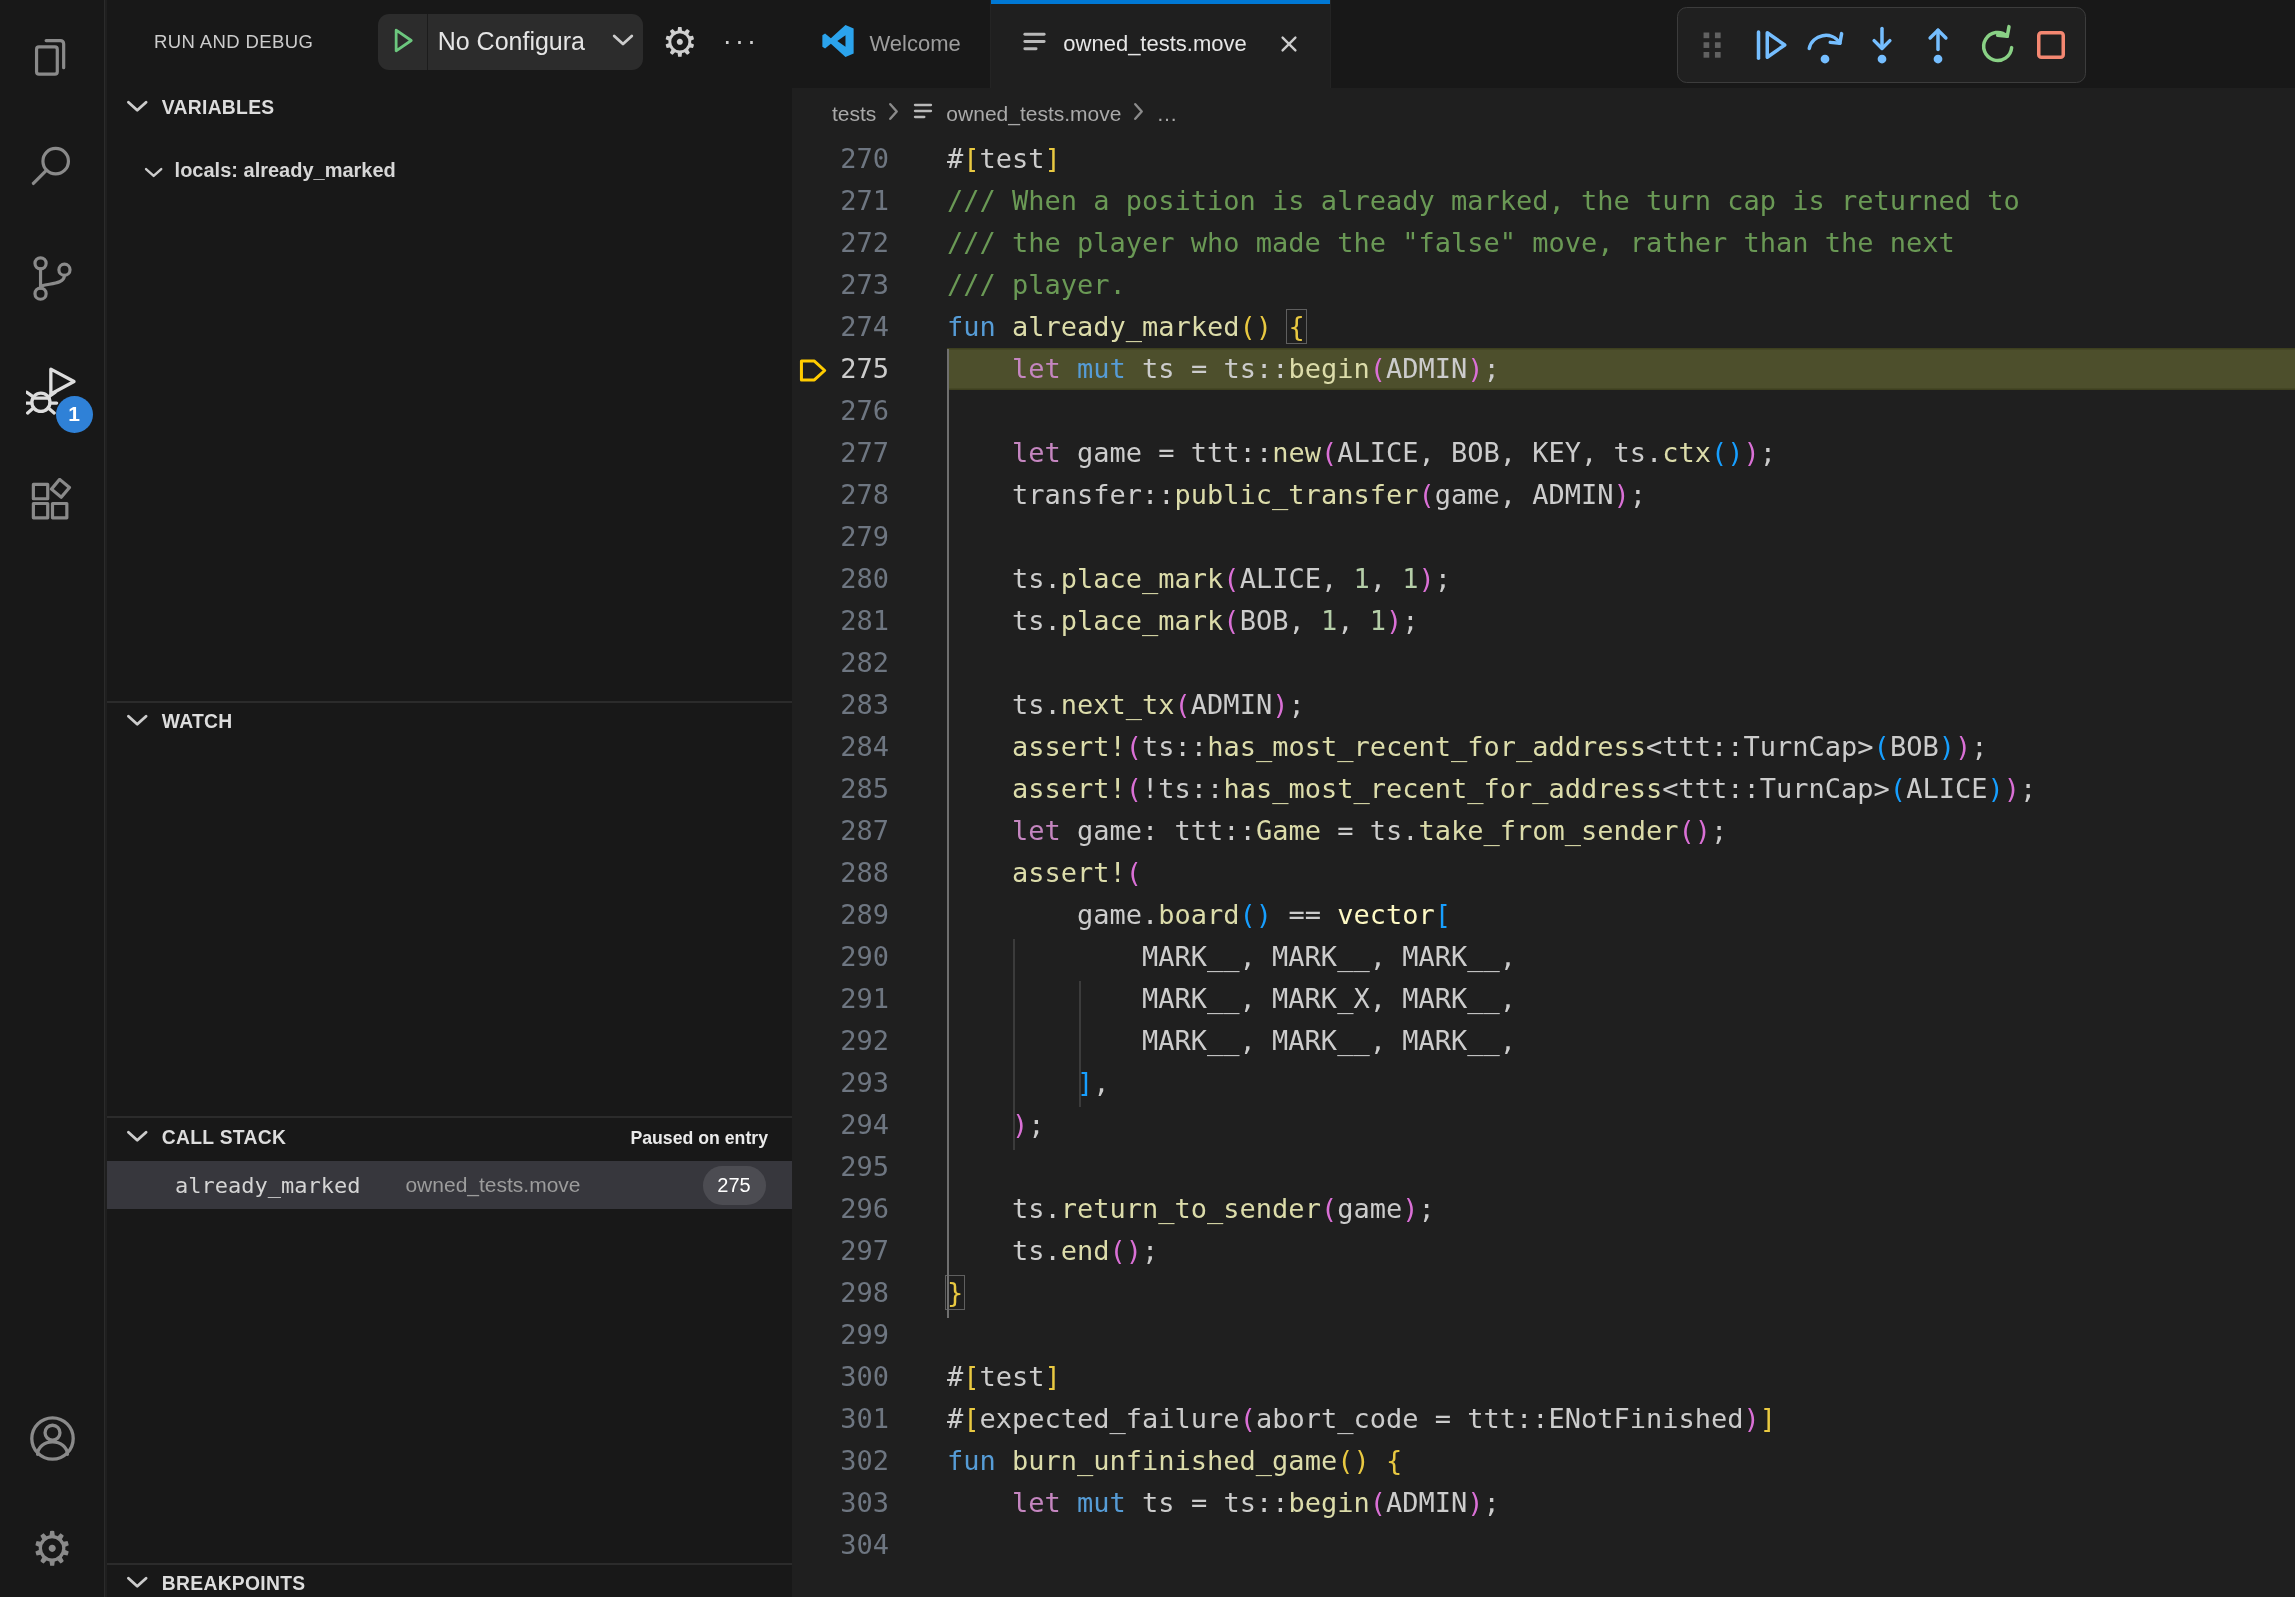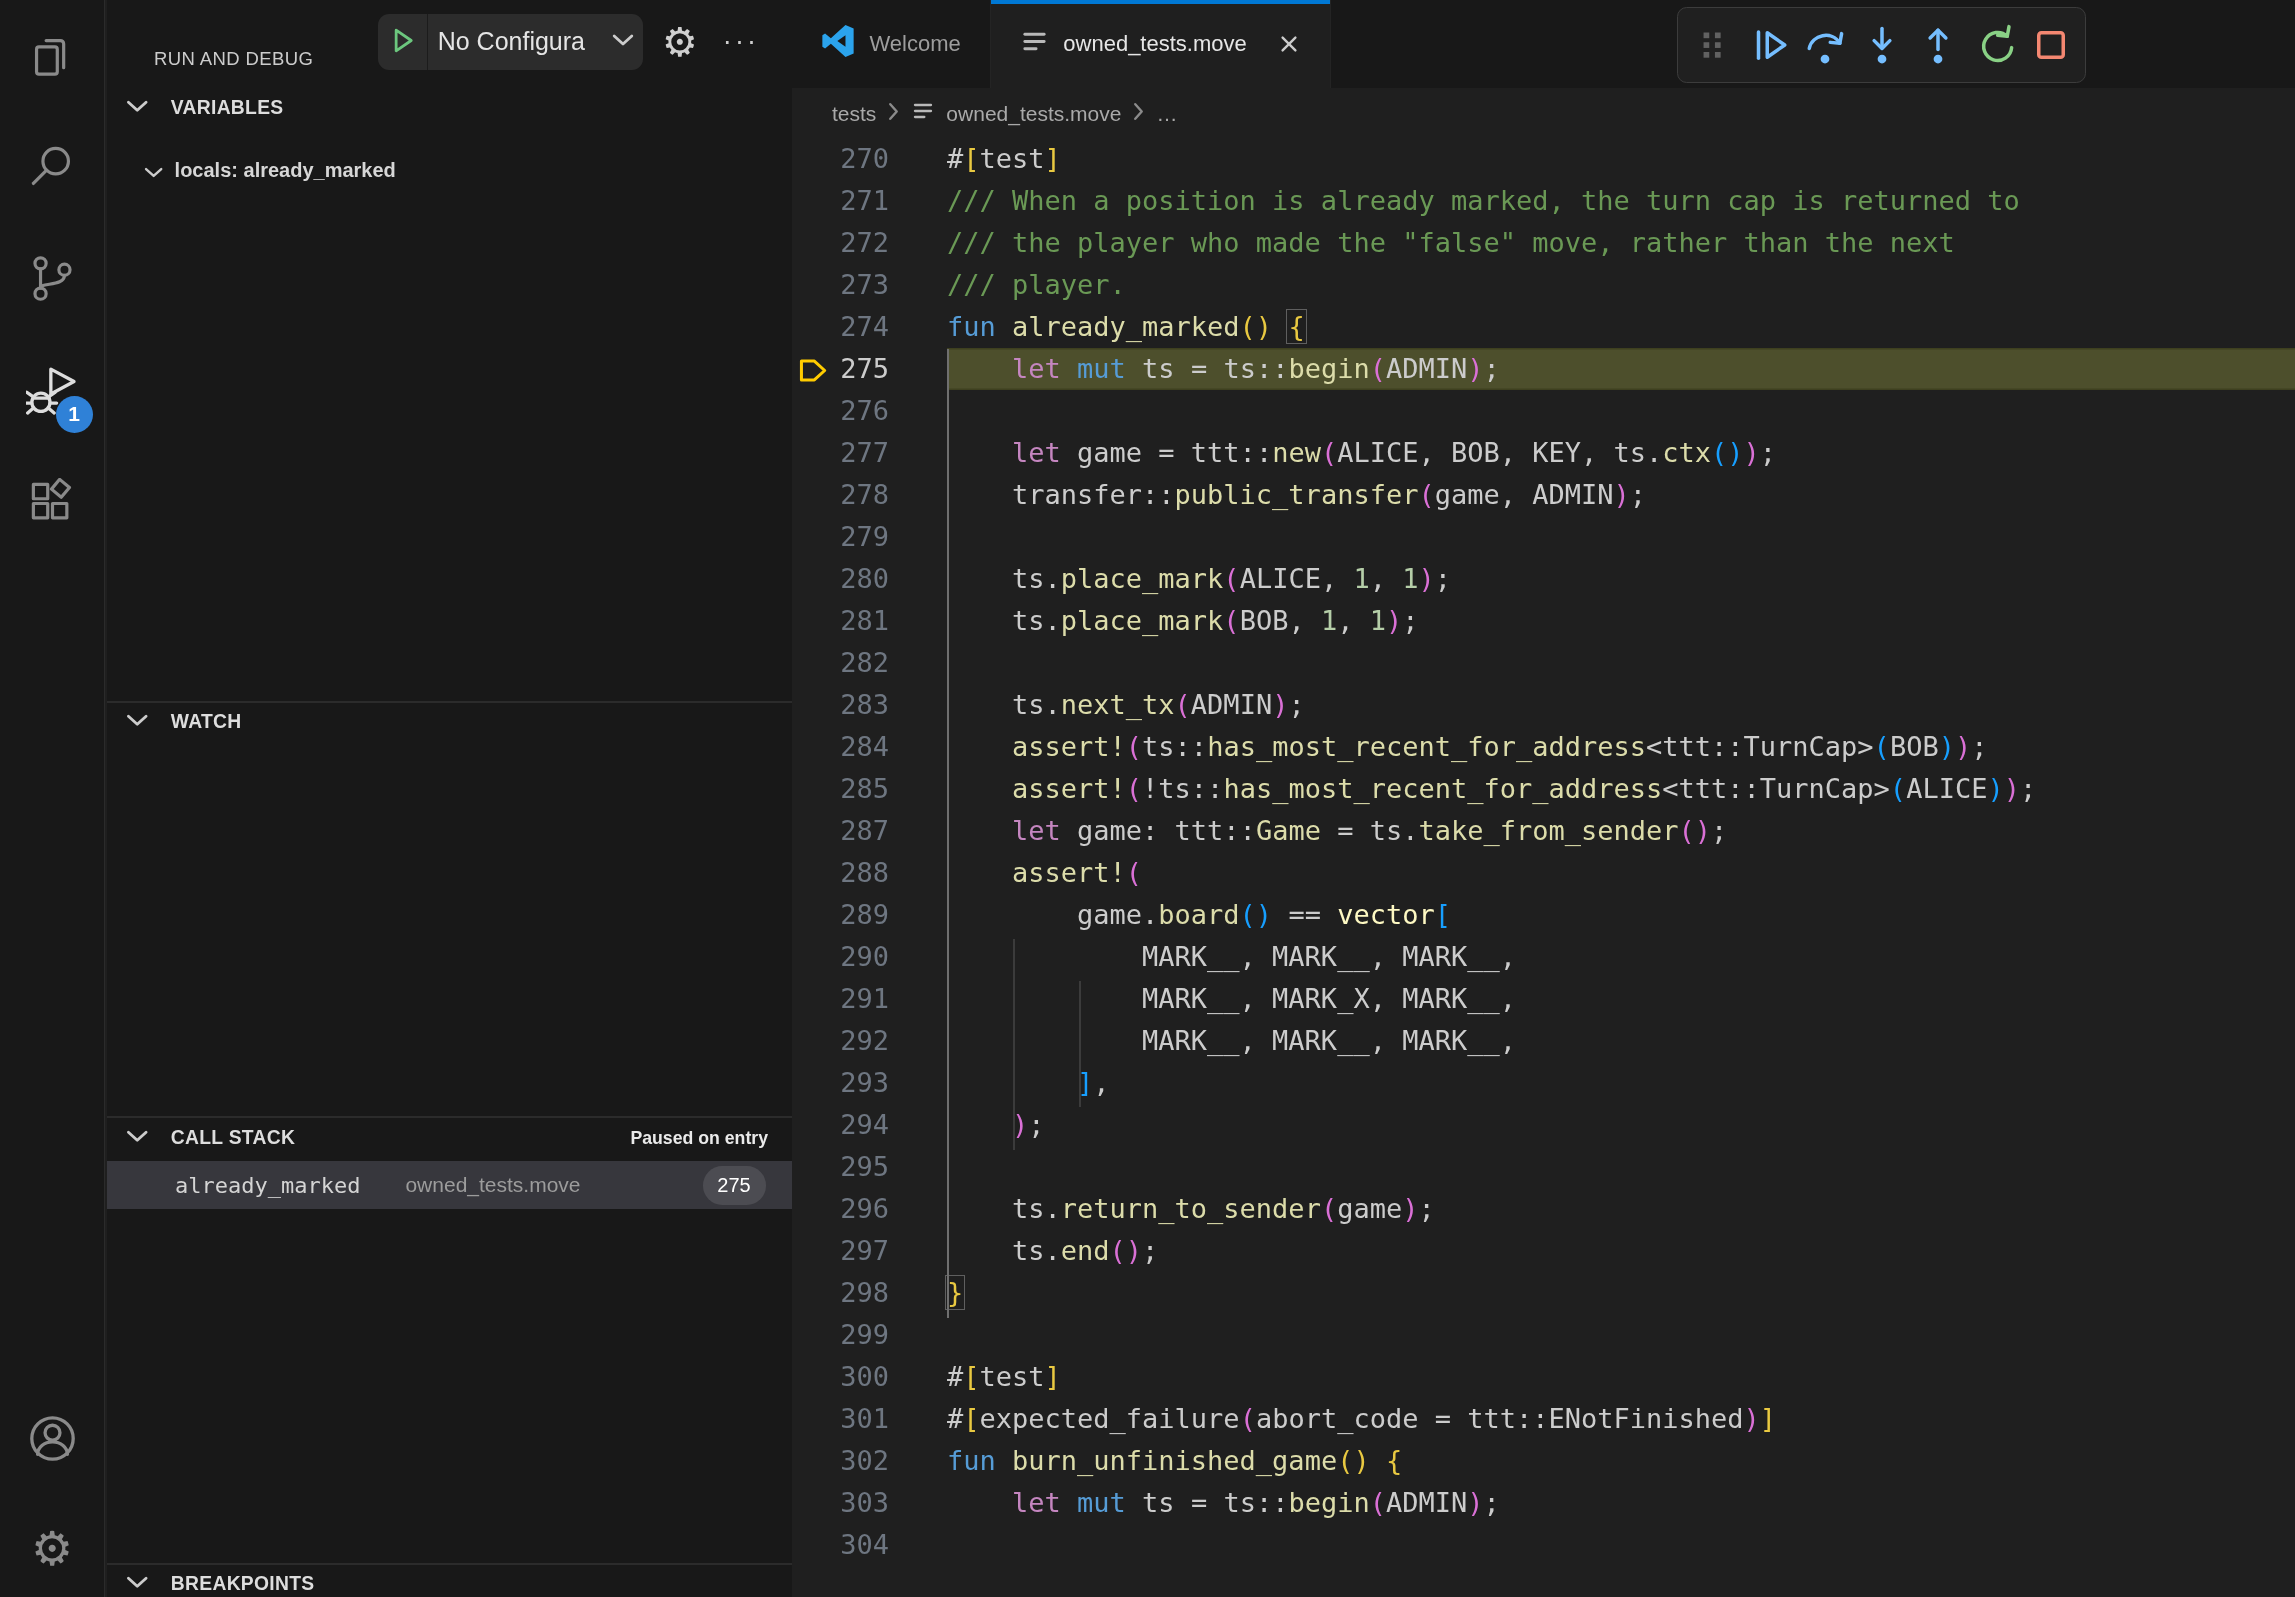--- a/index.html
+++ b/index.html
@@ -15,35 +15,35 @@
   .ab-item svg { stroke:#8a8a8a; fill:none; stroke-width:4; stroke-linecap:round; stroke-linejoin:round; }
   .ab-item.active svg { stroke:#dddddd; }
   .ab-badge { position:absolute; right:11.3px; bottom:6.4px; width:37px; height:37px;
     border-radius:50%; background:#2f81d7; color:#ffffff; font-size:21px; font-weight:700;
     display:flex; align-items:center; justify-content:center; }
   .gear-glyph { font-family:"DejaVu Sans", sans-serif; font-size:47px; color:#8a8a8a; line-height:1; }
 
   
   .sidebar { position:absolute; left:107px; top:0; width:685px; height:100%; background:#181818; color:#cccccc; }
   .sb-header { position:absolute; top:0; left:0; right:0; height:87px; }
-  .sb-title { position:absolute; left:47px; top:31px; font-size:18.5px; color:#cccccc; letter-spacing:0.4px; white-space:nowrap;margin-top:17px; }
+  .sb-title { position:absolute; left:47px; top:31px; font-size:18.5px; color:#cccccc; letter-spacing:0.4px; white-space:nowrap; }
   .config { position:absolute; left:271px; top:13.7px; width:265px; height:56px; background:#2c2c2c;
     border-radius:11.3px; display:flex; align-items:center; overflow:hidden; cursor:pointer; }
   .config .playseg { width:50px; height:100%; display:flex; align-items:center; justify-content:center;
     border-right:1.6px solid #1c1c1c; }
   .config .lbl { flex:1; font-size:25px; color:#e5e5e5; padding-left:9.7px; white-space:nowrap; overflow:hidden; }
   .config .chev { margin-right:8px; flex:0 0 auto; }
   .hdr-gear { position:absolute; left:549px; top:17.7px; width:48px; height:48px; display:flex;
     align-items:center; justify-content:center; cursor:pointer; }
   .hdr-gear .gear-glyph { font-size:40px; color:#cfcfcf; }
   .hdr-more { position:absolute; left:610px; top:17.7px; width:48px; height:48px; color:#cfcfcf;
     font-size:27px; letter-spacing:3.2px; display:flex; align-items:center; justify-content:center; cursor:pointer; }
 
   .sec-head { position:absolute; left:0; right:0; height:40px; display:flex; align-items:center;
-    gap:22px; padding-left:19.3px; cursor:pointer; }
+    gap:13px; padding-left:19.3px; cursor:pointer; }
   .sec-head .label { font-size:19.3px; font-weight:700; color:#dddddd; letter-spacing:0.3px; }
   .chevron svg { stroke:#cccccc; fill:none; stroke-width:3.5; stroke-linecap:round; stroke-linejoin:round; }
   .sep { position:absolute; left:0; right:0; height:1.6px; background:#2b2b2b; }
 
   .scope-row { position:absolute; left:0; right:0; height:45px; display:flex; align-items:flex-end;
     gap:11.3px; padding-left:37px; cursor:pointer; }
   .scope-row .label { font-size:20px; font-weight:600; color:#d6d6d6; }
 
   .paused { position:absolute; right:24px; font-size:17.7px; font-weight:600; color:#eaeaea; }
   .stack-row { position:absolute; left:0; right:0; height:48px; background:#37373d;

